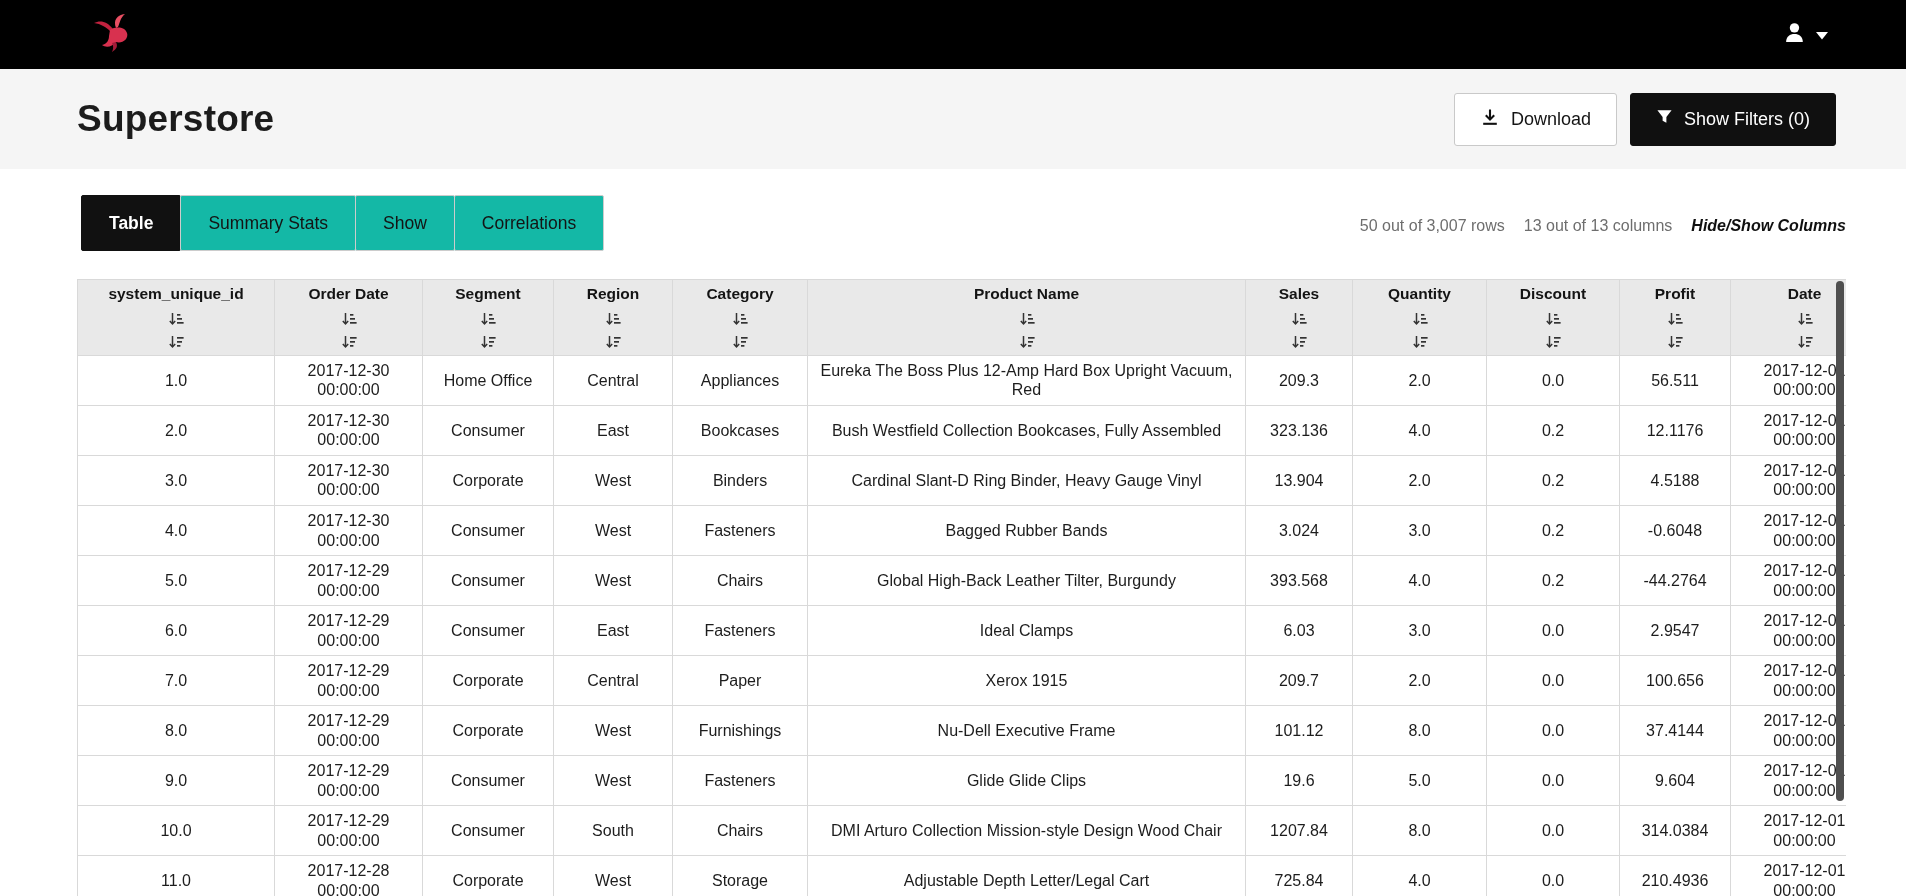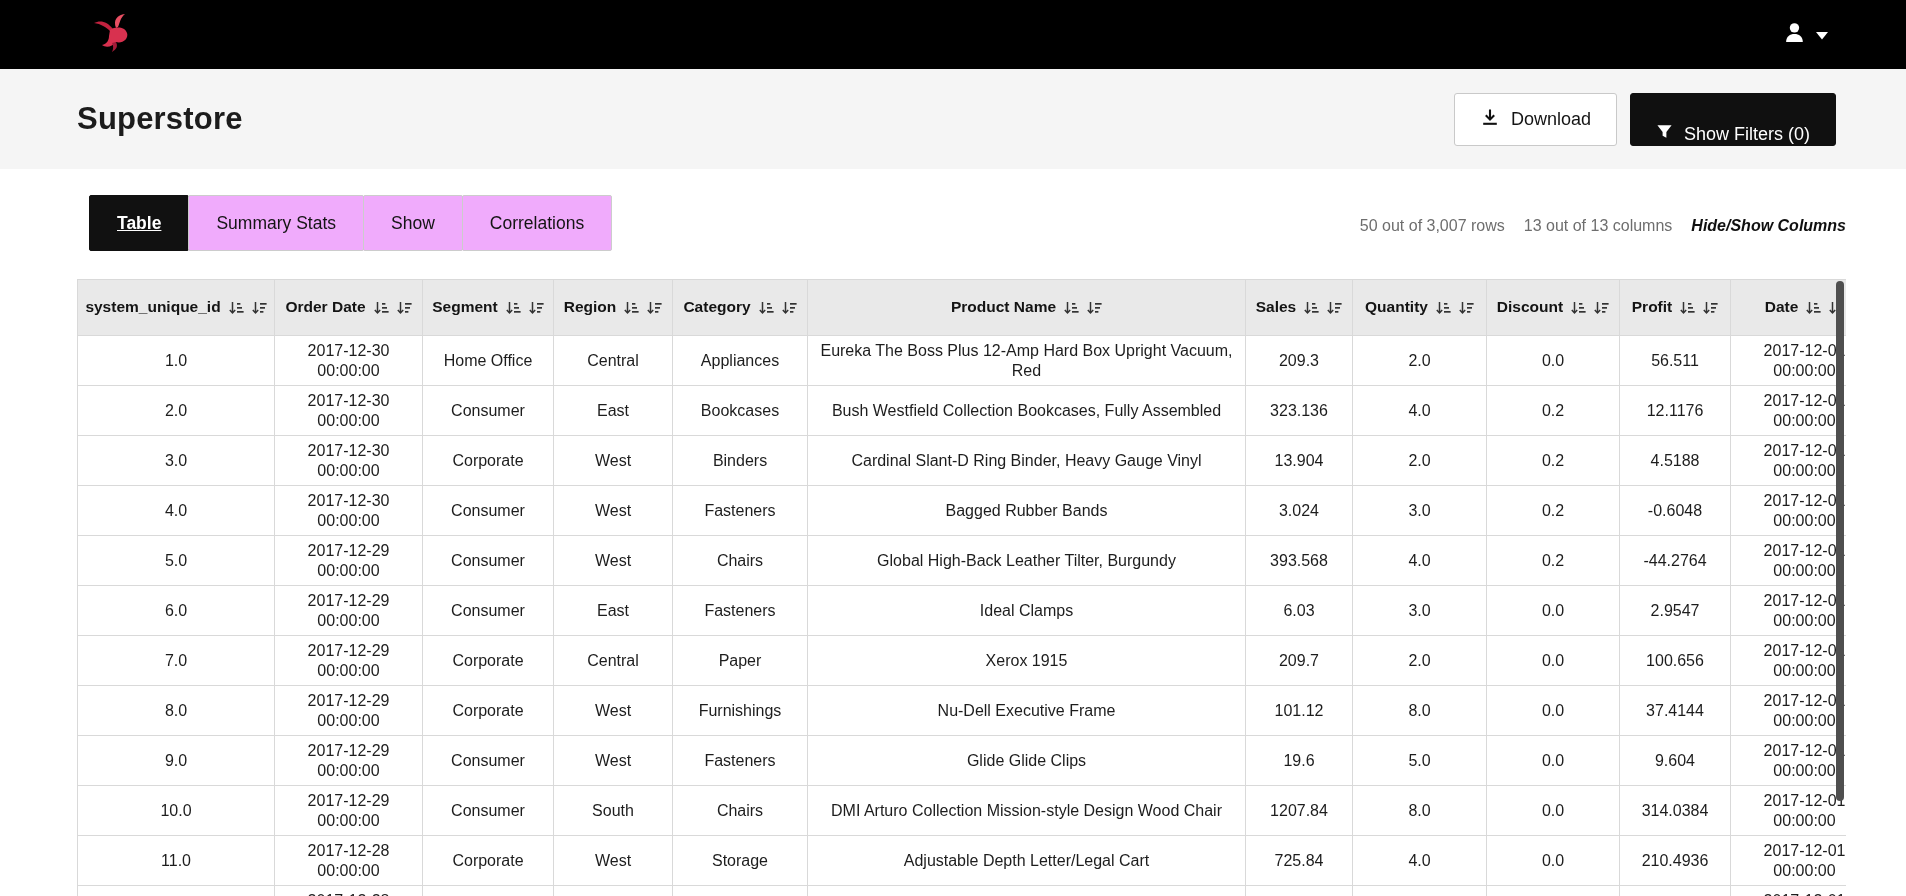--- a/index.html
+++ b/index.html
@@ -18,42 +18,42 @@
   }
   .logo { display: flex; align-items: center; cursor: pointer; }
   .user-menu { display: flex; align-items: center; gap: 8px; cursor: pointer; }
 
   
   .page-header {
     height: 100px; background: var(--header_bg, #f5f5f5);
     display: flex; align-items: center; justify-content: space-between;
     padding: 0 70px 0 77px;
   }
-  .page-title { margin: 0; font-size: 31px; font-weight: 700; color: #1c1c1c; letter-spacing: .2px; }
+  .page-title { margin: 0; font-size: 37px; font-weight: 700; color: #1c1c1c; letter-spacing: .2px; }
   .actions { display: flex; gap: 13px; margin-left: 40px; }
   .btn {
     height: 53px; display: inline-flex; align-items: center; gap: 11px;
     font-family: inherit; font-size: 18px; border-radius: 3px;
     padding: 0 25px; cursor: pointer;
   }
   .btn-download { background: #fff; border: 1px solid #c9c9c9; color: #141414; }
-  .btn-filters { background: var(--button_dark_bg, #101010); border: 1px solid var(--button_dark_bg, #101010); color: #fff; align-items: flex-end; }
+  .btn-filters { background: var(--button_dark_bg, #101010); border: 1px solid var(--button_dark_bg, #101010); color: #fff; }
 
   
   .tabs-row {
     display: flex; align-items: flex-end; justify-content: space-between;
     margin: 26px 60px 0 77px;
   }
   .tabs { display: flex; }
   .tab {
     height: 56px; padding: 0 27px; font-family: inherit; font-size: 17.5px;
-    background: #f0abfc; color: #141414; border: 1px solid #cccccc;
+    background: #14b8a6; color: #141414; border: 1px solid #cccccc;
     margin-left: -1px; cursor: pointer; border-radius: 2px;
   }
-  .tab:first-child { margin-left: 12px; text-decoration: underline; }
+  .tab:first-child { margin-left: 4px; }
   .tab.active {
     background: var(--active_tab_bg, #111); color: #fff;
     border-color: var(--active_tab_bg, #111); font-weight: 700;
   }
   .table-meta { display: flex; align-items: flex-end; gap: 19px; font-size: 16px; color: var(--muted_text, #6e6e6e); padding-bottom: 16px; margin-left: 36px; }
   .hide-show { color: #101010; font-weight: 700; cursor: pointer; text-decoration: none; font-style: italic; }
 
   
   .table-wrap {
     position: relative; margin: 28px 60px 0 77px;
@@ -66,21 +66,21 @@
   th, td {
     border: 1px solid var(--border, #d9d9d9);
     text-align: center; vertical-align: middle;
     padding: 5px 8px; line-height: 1.22; overflow: hidden;
   }
   thead th {
     background: var(--header_row_bg, #e9e9e9);
     font-weight: 700; font-size: 15.5px; height: 56px; color: #141414;
   }
   tbody td { height: 48px; color: #1d1d1d; }
-  .th-inner { display: flex; align-items: center; justify-content: center; gap: 7px; white-space: nowrap; }
+  .th-inner { display: flex; align-items: center; justify-content: center; gap: 7px; white-space: nowrap; flex-direction: column; }
   .sort-icon { display: inline-flex; cursor: pointer; flex: 0 0 auto; }
 
   
   .v-scrollbar {
     position: absolute; top: 0; right: 1px; width: 9px; height: 617px;
   }
   .v-scrollbar .thumb {
     width: 8px; height: 520px; margin-top: 2px;
     background: var(--scrollbar_thumb, #4f4f4f); border-radius: 4px;
     cursor: pointer;

